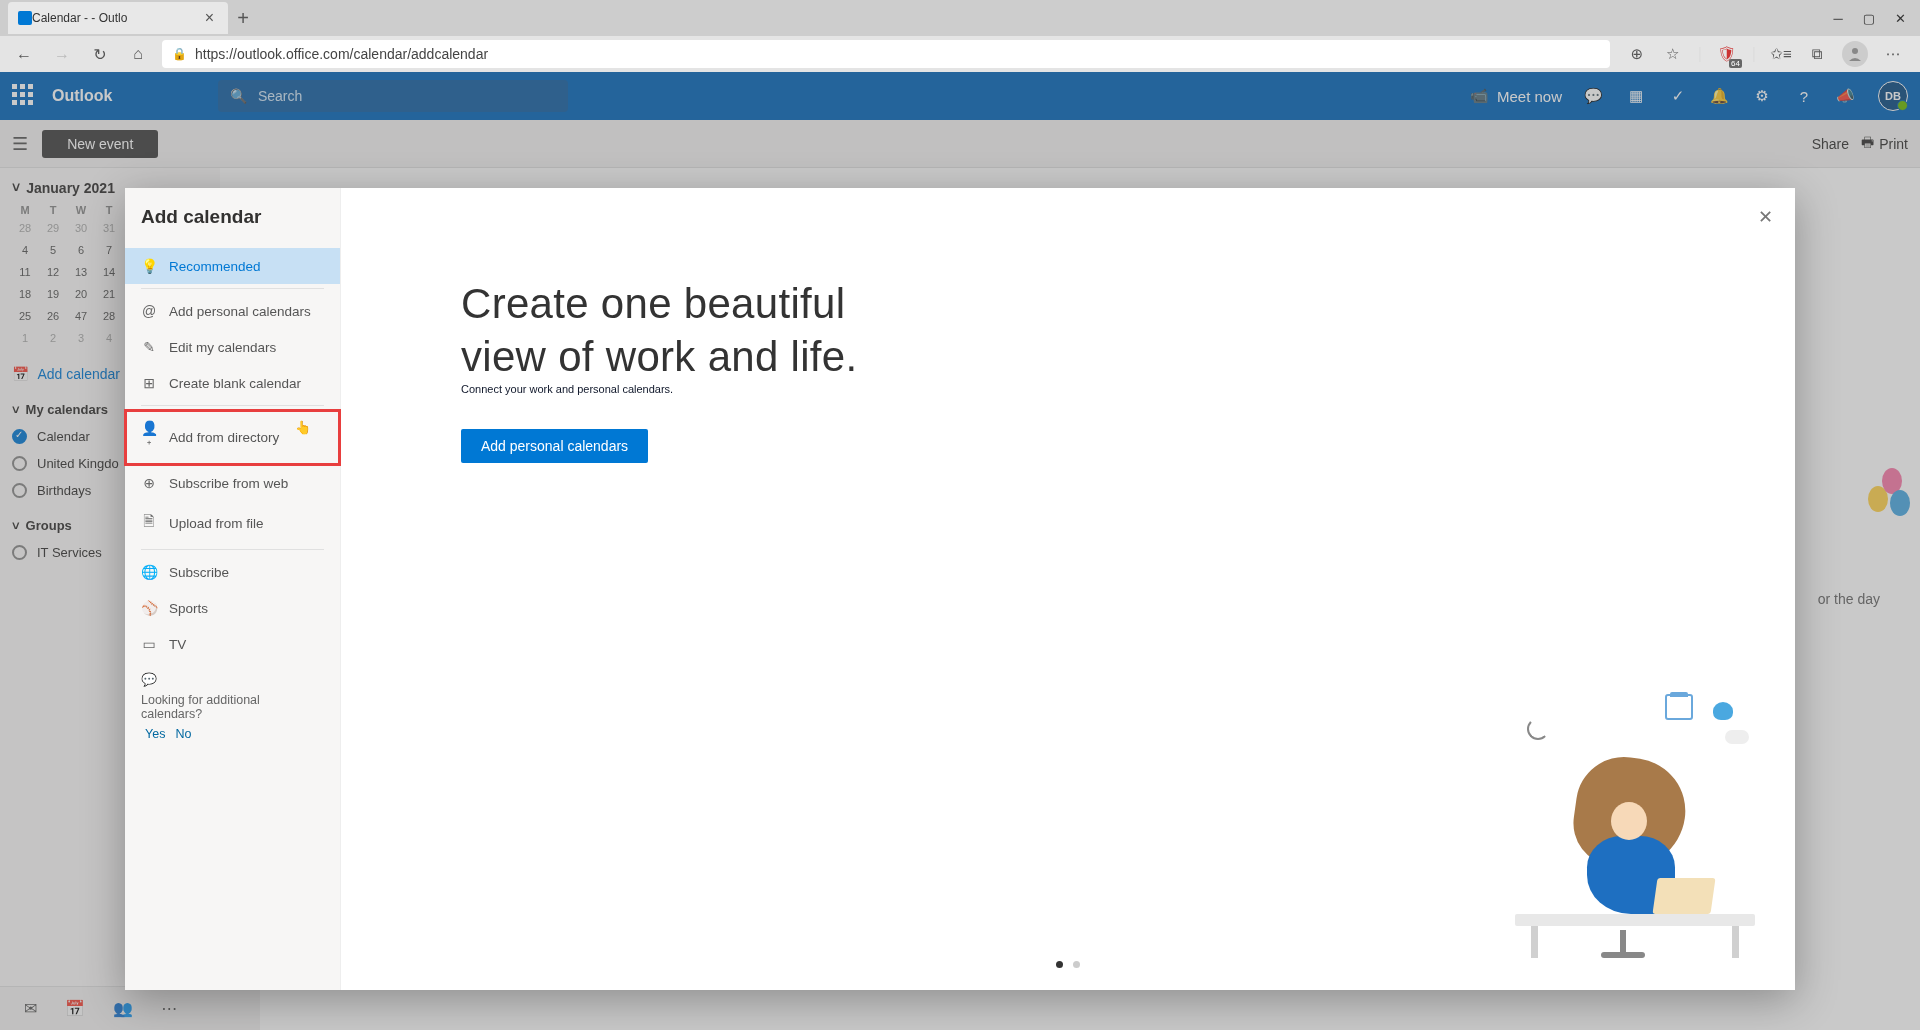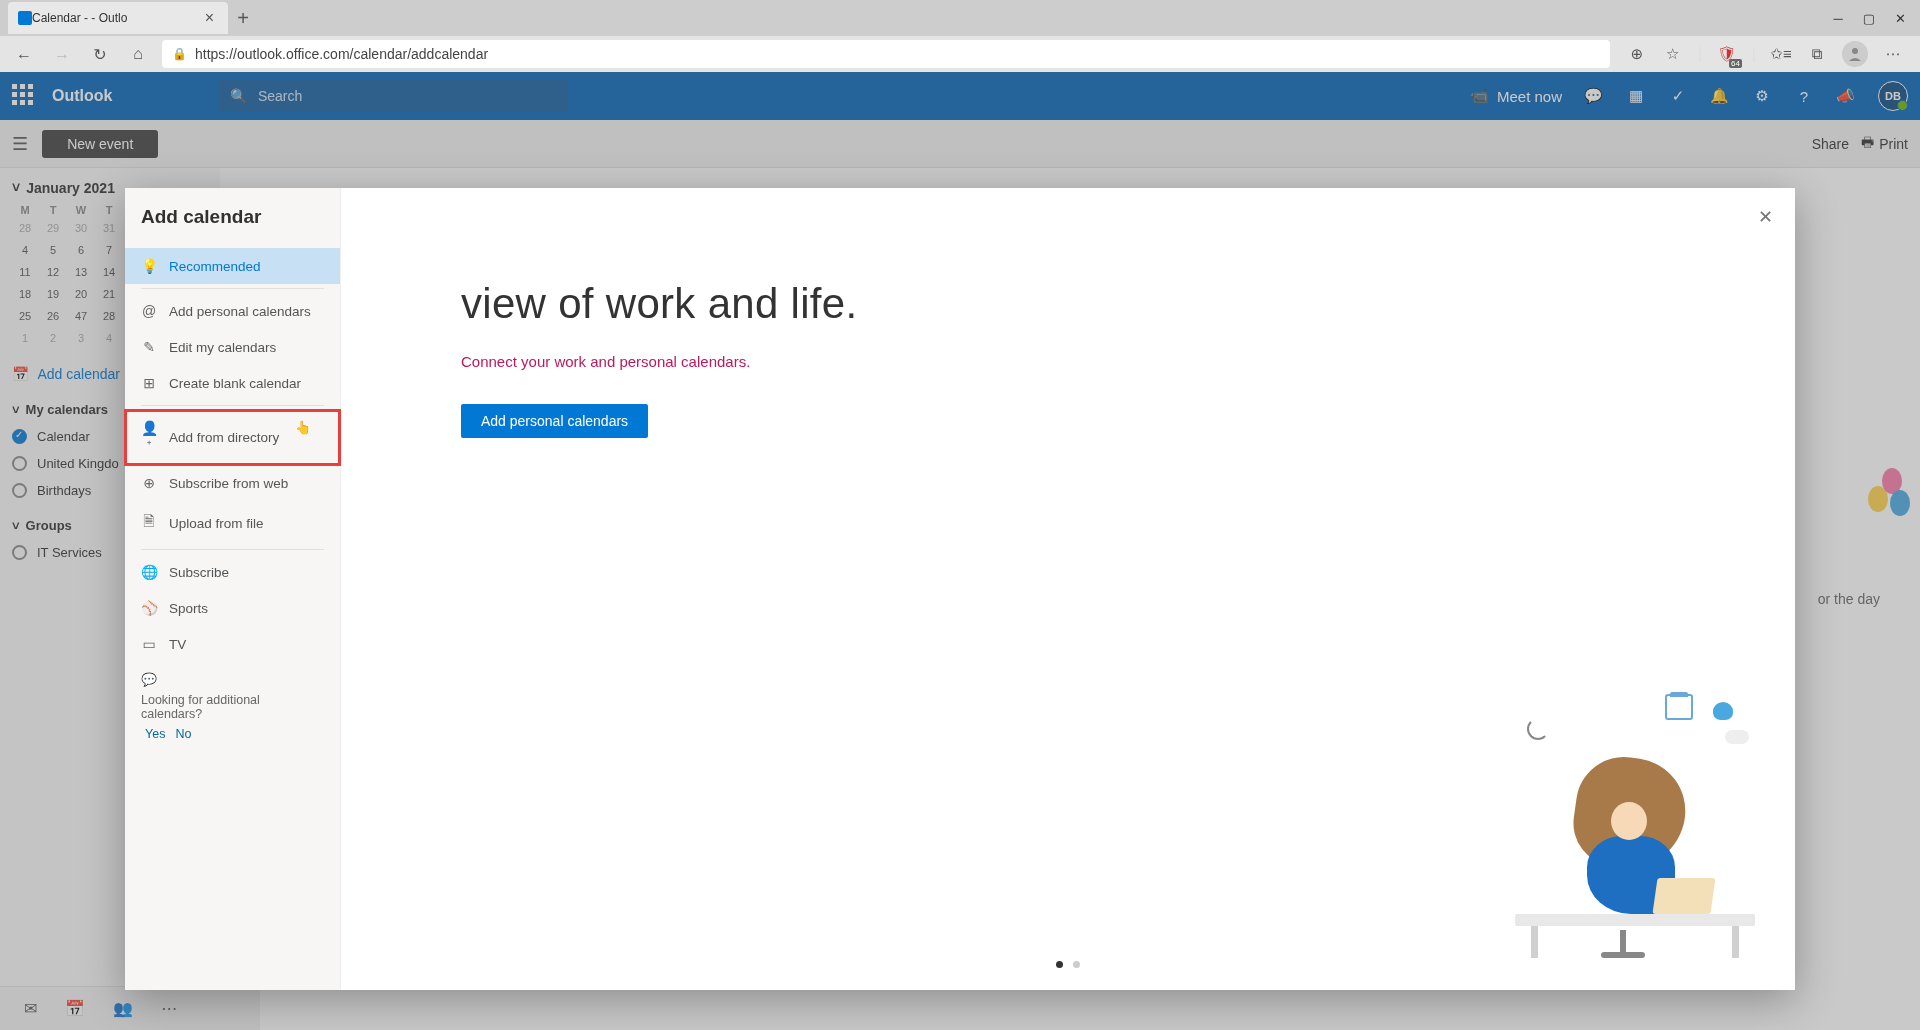--- a/index.html
+++ b/index.html
@@ -78,21 +78,21 @@
     .m-divider{ height:1px; background:#e0e0e0; margin:4px 16px;}
     .m-item.highlighted{ outline:3px solid #e83e3e; outline-offset:-2px; }
     .cursor-hand{ position:absolute; right:28px; top:10px; font-size:13px;}
     .m-footer{ padding:10px 16px; font-size:12.5px; color:#666; display:flex; gap:6px; flex-wrap:wrap; align-items:center;}
     .m-footer .m-icon{ width:16px; font-size:13px;}
     .m-footer a{ color:#0369a1; text-decoration:none; margin-left:4px;}
     
     .modal-main{ flex:1; position:relative; padding:90px 0 0 120px;}
     .modal-close{ position:absolute; top:18px; right:22px; font-size:18px; color:#777; cursor:pointer;}
     .hero-title{ font-size:42px; font-weight:300; color:#333; line-height:1.25; letter-spacing:0.3px;}
-    .hero-sub{ margin-top:22px; font-size:15px; color:#be185d;}
+    .hero-sub{ font-size:11px; color:#0f172a;}
     .hero-btn{ margin-top:34px; background:#0078d4; color:#fff; padding:9px 20px; font-size:14px; display:inline-block; border-radius:2px;}
     .carousel-dots{ position:absolute; bottom:22px; left:50%; transform:translateX(-50%); display:flex; gap:10px;}
     .dot{ width:7px; height:7px; border-radius:50%; background:#ccc;}
     .dot.active{ background:#333;}
     
     
     .illus{ position:absolute; bottom:50px; right:40px; width:240px; height:250px;}
     .desk{ position:absolute; bottom:14px; left:0; right:0; height:12px; background:#e8e8e8; border-radius:2px;}
     .desk-leg{ position:absolute; bottom:-18px; width:7px; height:32px; background:#d0d0d0;}
     .desk-leg.l{ left:16px;} .desk-leg.r{ right:16px;}
@@ -350,20 +350,21 @@
       <div class="m-footer">
         <span class="m-icon">💬</span>
         <span>Looking for additional calendars?</span>
         <a>Yes</a>
         <a>No</a>
       </div>
     </div>
     <div class="modal-main">
       <div class="modal-close">✕</div>
       <div class="hero-title">
+        <div>Create one beautiful</div>
         <div>view of work and life.</div>
       </div>
       <div class="hero-sub">Connect your work and personal calendars.</div>
       <div class="hero-btn"><span>Add personal calendars</span></div>
       
       <div class="illus">
         <div class="float-steth"></div>
         <div class="float-cal"></div>
         <div class="float-bird"></div>
         <div class="float-bubble"></div>

